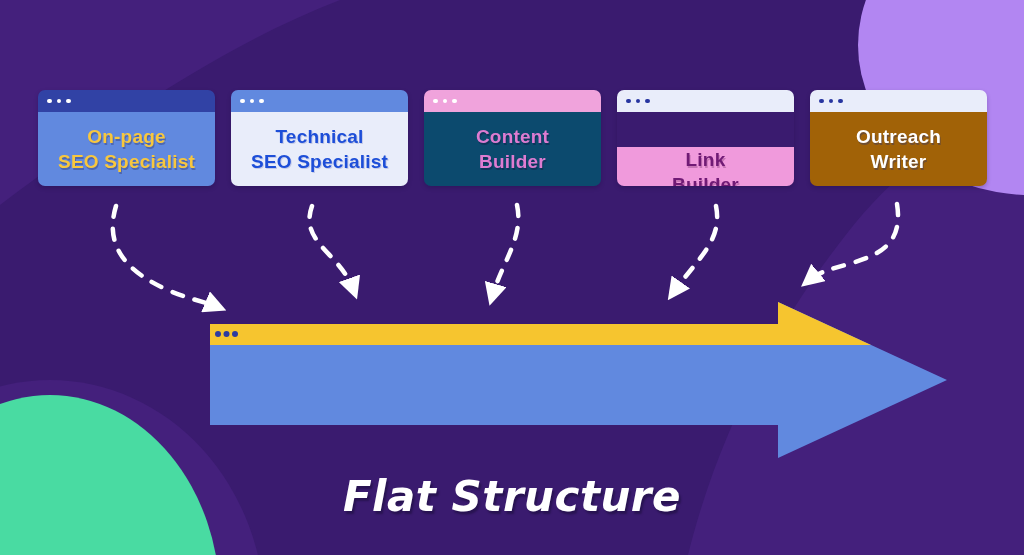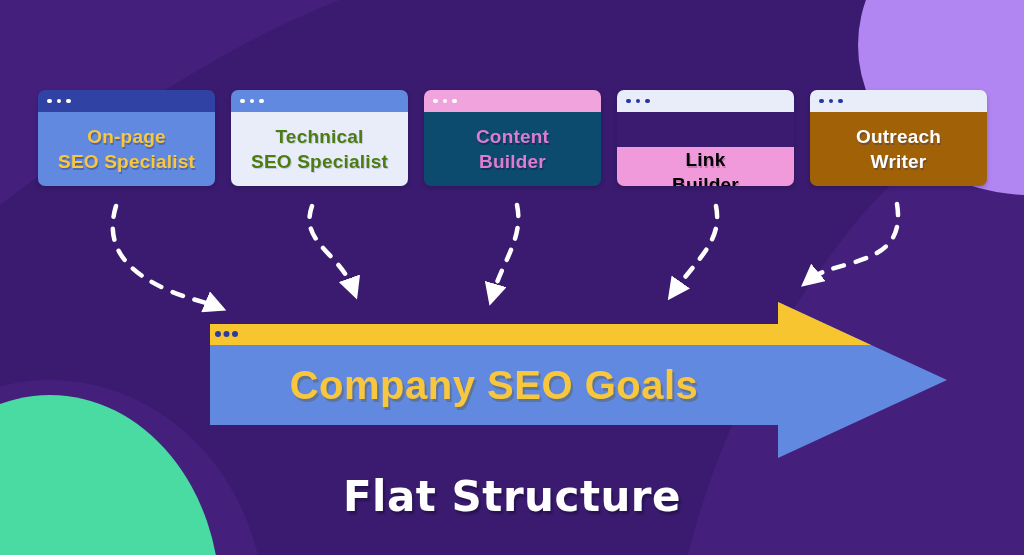--- a/index.html
+++ b/index.html
@@ -29,45 +29,45 @@
     flex:1;display:flex;flex-direction:column;justify-content:center;align-items:center;
     text-align:center;font-weight:700;font-size:19px;line-height:1.32;
     letter-spacing:.2px;
   }
   .card-body span{display:block;}
 
   .c1 .card-bar{background:#3142A5;} .c1 .dots i{background:#FFFFFF;}
   .c1 .card-body{background:#6189DF;color:#F8C73E;text-shadow:1px 2px 0 rgba(40,40,90,.35);}
 
   .c2 .card-bar{background:#6189DF;} .c2 .dots i{background:#FFFFFF;}
-  .c2 .card-body{background:#E9EDFA;color:#4d7c0f;text-shadow:1px 1px 0 rgba(47,59,160,.2);}
+  .c2 .card-body{background:#E9EDFA;color:#1d4ed8;text-shadow:1px 1px 0 rgba(47,59,160,.2);}
 
   .c3 .card-bar{background:#F0A3DC;} .c3 .dots i{background:#FFFFFF;}
   .c3 .card-body{background:#0c4a6e;color:#DE7CD1;text-shadow:1px 2px 0 rgba(20,20,60,.4);}
 
   .c4 .card-bar{background:#E9EDFA;} .c4 .dots i{background:#2735A0;}
-  .c4 .card-body{background:#F09ADC;color:#000000;text-shadow:1px 2px 0 rgba(120,50,110,.35);margin-top:35px;}
+  .c4 .card-body{background:#F09ADC;color:#701a75;text-shadow:1px 2px 0 rgba(120,50,110,.35);margin-top:35px;}
 
   .c5 .card-bar{background:#E9EDFA;} .c5 .dots i{background:#2735A0;}
   .c5 .card-body{background:#a16207;color:#FFFFFF;text-shadow:1px 2px 0 rgba(40,50,110,.4);}
 
   
   .goal-label{
     position:absolute;left:210px;top:347px;width:568px;height:76px;z-index:2;
     display:flex;align-items:center;justify-content:center;
     font-size:40px;font-weight:700;color:#F8C73E;letter-spacing:.5px;
     text-shadow:2px 3px 0 rgba(90,70,10,.32);
   }
 
   
   .caption{
     position:absolute;left:0;top:472px;width:1024px;z-index:2;
     text-align:center;font-size:42px;font-weight:700;color:#FFFFFF;
     font-family:"DejaVu Sans","Liberation Sans",sans-serif;
-    letter-spacing:.5px;text-shadow:2px 3px 2px rgba(10,5,30,.35);
+    letter-spacing:.5px;text-shadow:2px 3px 2px rgba(10,5,30,.35);font-style:italic;
   }
 </style>
 </head>
 <body>
 
 <div class="stage">
 
   <svg id="bg" class="layer" viewBox="0 0 1024 555" aria-hidden="true">
 
     <path d="M0,0 L340,0 C230,42 110,122 0,205 Z" fill="#44207C"></path>
@@ -168,17 +168,16 @@
           </span>
       </div>
       <div class="card-body">
         <span>Outreach</span>
         <span>Writer</span>
       </div>
     </div>
 
   </div>
 
-  <div class="goal-label">Company SEO Goals</div>
 
   <div class="caption">Flat Structure</div>
 
 </div>
 
 </body></html>

